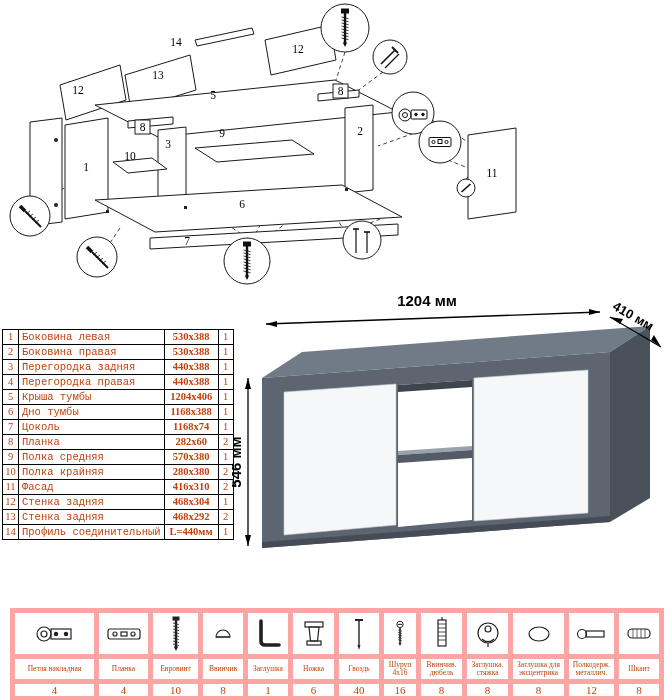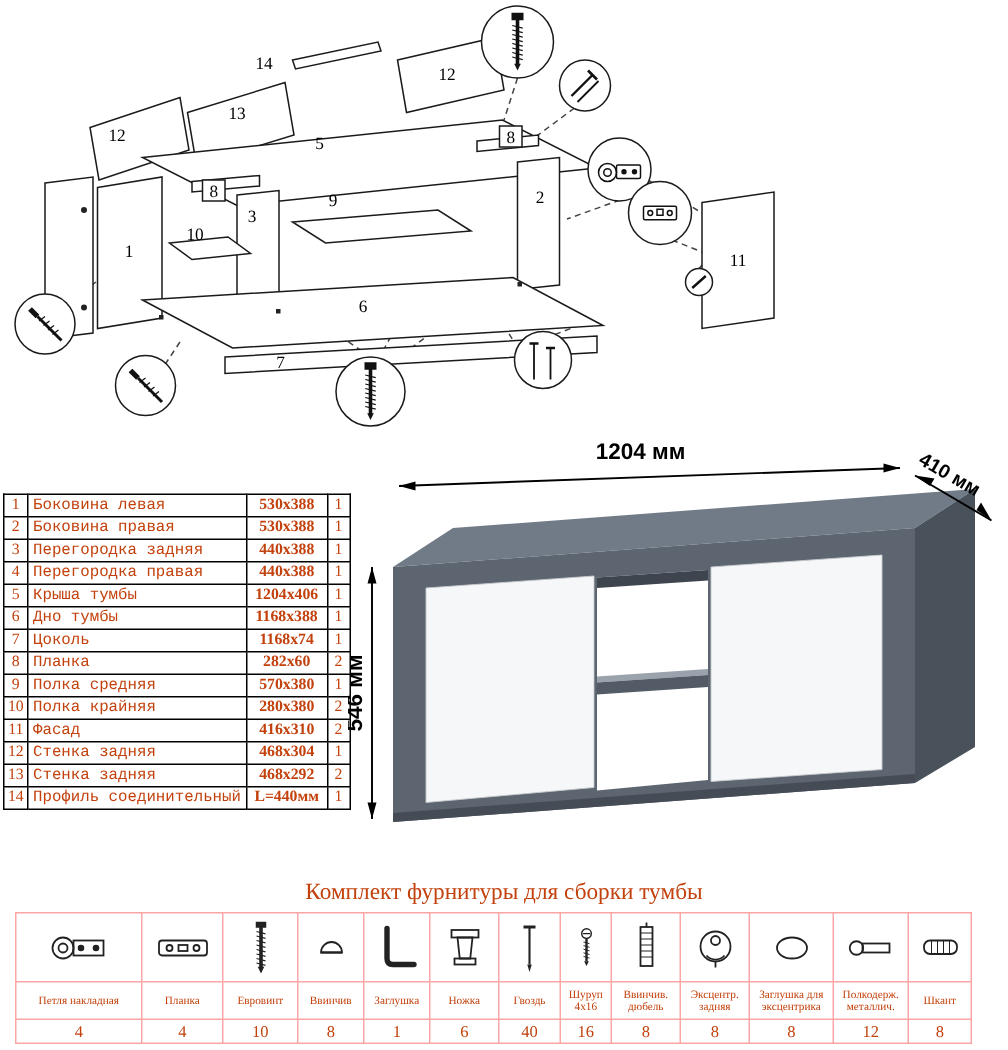--- a/index.html
+++ b/index.html
@@ -9,21 +9,21 @@
   .diagram { position:absolute; left:0; top:0; }
   .render  { position:absolute; left:232px; top:293px; }
   .parts-table { position:absolute; left:2px; top:329px; border-collapse:collapse; font-size:10.5px; }
   .parts-table td { border:1px solid #000; height:15px; line-height:14px; padding:0 3px; white-space:nowrap; overflow:hidden; }
   .parts-table td.num  { width:16px;  text-align:center; padding:0 1px; }
   .parts-table td.name { width:124px;font-family:Liberation Mono, monospace; }
   .parts-table td.size { width:54px;  text-align:center;font-weight:bold; }
   .parts-table td.qty  { width:15px;  text-align:center; padding:0 1px; }
   .hw-title { position:absolute; left:0; top:586px; width:672px; text-align:center; font-size:15.5px; }
   .hw-table { position:absolute; left:10px; top:608px; border-collapse:collapse; table-layout:fixed; }
-  .hw-table td { border:1px solid #fca5a5; text-align:center; vertical-align:middle; }
+  .hw-table td { border:5px solid #fca5a5; text-align:center; vertical-align:middle; }
   .hw-table .icon-cell { height:46px; }
   .hw-table .icon-cell svg { display:block; margin:0 auto; }
   .hw-table .name-cell { height:25px; font-size:7.5px; line-height:1.1; padding:1px; }
   .hw-table .qty-cell  { height:16px; font-size:11px; }
 </style>
 </head>
 <body>
 
 <div class="page">
 
@@ -266,21 +266,20 @@
       <text transform="translate(399,27) rotate(30)" text-anchor="middle" font-size="13" font-weight="bold" font-family="&quot;Liberation Sans&quot;, sans-serif" stroke="none">410 мм</text>
     </g>
     <g stroke="#000" fill="#000">
       <line x1="16" y1="85" x2="16" y2="253" stroke-width="1.3"></line>
       <polygon points="16,85 13,96 19,96" stroke="none"></polygon>
       <polygon points="16,253 13,242 19,242" stroke="none"></polygon>
       <text transform="translate(9,169) rotate(-90)" text-anchor="middle" font-size="15" font-weight="bold" font-family="&quot;Liberation Sans&quot;, sans-serif" stroke="none">546 мм</text>
     </g>
   </svg>
 
-  <div class="hw-title">Комплект фурнитуры для сборки тумбы</div>
 
   <table class="hw-table">
     <colgroup>
       <col style="width:84px">
         <col style="width:54px">
         <col style="width:50px">
         <col style="width:44px">
       <col style="width:44px">
         <col style="width:46px">
         <col style="width:40px">
@@ -388,21 +387,21 @@
       <tr>
         <td class="name-cell">Петля накладная</td>
         <td class="name-cell">Планка</td>
         <td class="name-cell">Евровинт</td>
         <td class="name-cell">Ввинчив</td>
         <td class="name-cell">Заглушка</td>
         <td class="name-cell">Ножка</td>
         <td class="name-cell">Гвоздь</td>
         <td class="name-cell">Шуруп 4х16</td>
         <td class="name-cell">Ввинчив. дюбель</td>
-        <td class="name-cell">Эксцентр. задняя</td>
+        <td class="name-cell">Заглушка. стяжка</td>
         <td class="name-cell">Заглушка для эксцентрика</td>
         <td class="name-cell">Полкодерж. металлич.</td>
         <td class="name-cell">Шкант</td>
       </tr>
       <tr>
         <td class="qty-cell">4</td>
         <td class="qty-cell">4</td>
         <td class="qty-cell">10</td>
         <td class="qty-cell">8</td>
         <td class="qty-cell">1</td>

